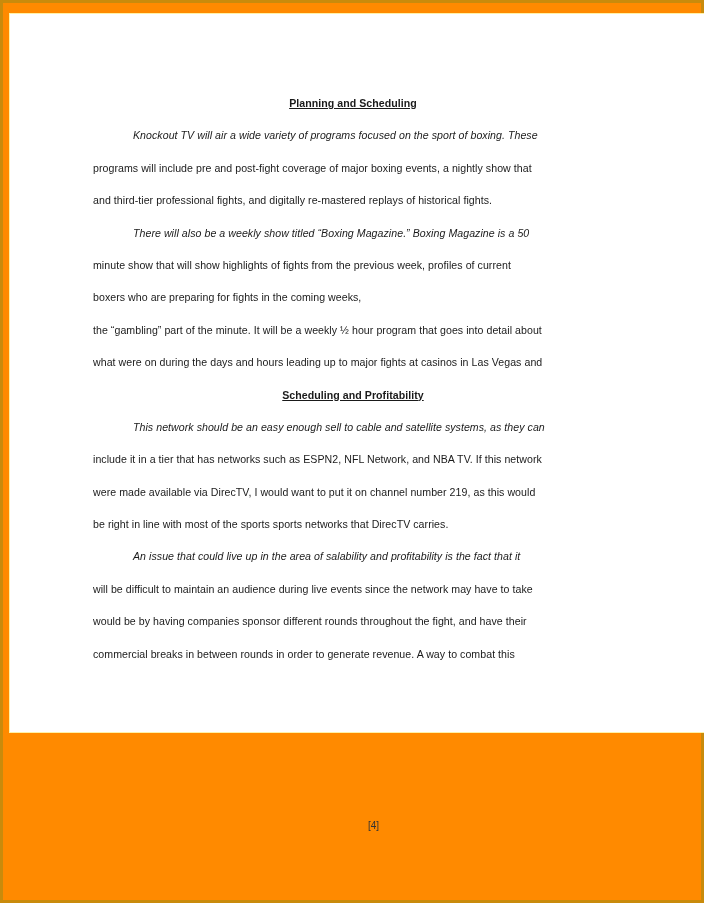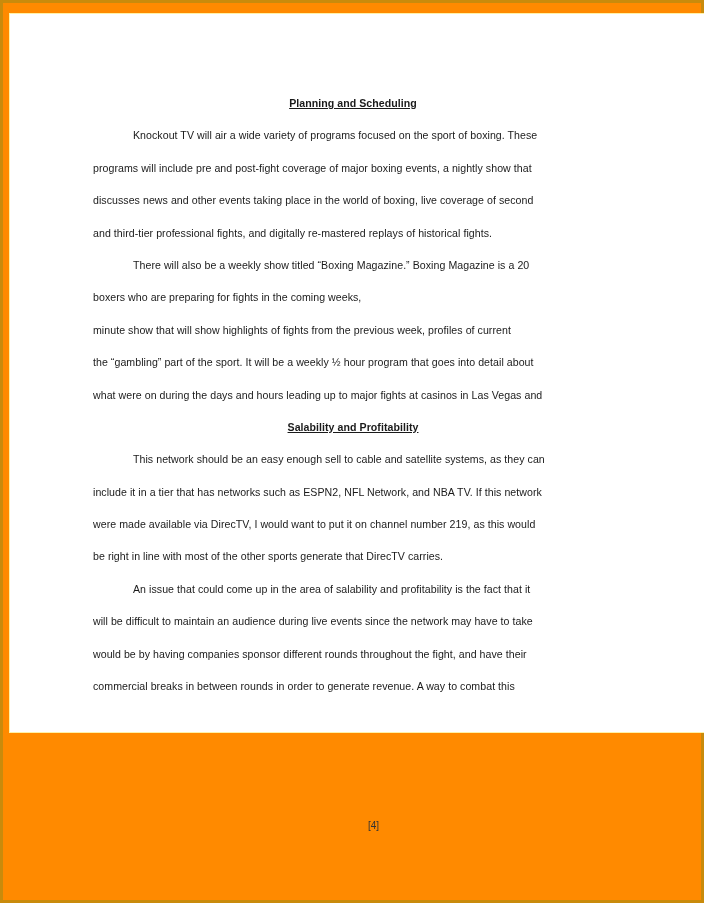--- a/index.html
+++ b/index.html
@@ -37,52 +37,51 @@
       text-decoration: underline;
       font-size: 10.6px;
       height: 32.4px;
       line-height: 14px;
     }
     .line {
       height: 32.4px;
       line-height: 14px;
       white-space: nowrap;
     }
-    .indent { padding-left: 40px; }
+    .indent { padding-left: 40px; font-style: italic; }
     .page-number {
       position: absolute;
       left: 0; right: 0;
       top: 806px;
       text-align: center;
       font-size: 10px;
       color: #333;
     }
   </style>
 </head>
 <body>
 
 <div class="frame-orange"></div>
 <div class="page">
   <div class="content">
 
     <div class="heading">Planning and Scheduling</div>
     <div class="line indent">Knockout TV will air a wide variety of programs focused on the sport of boxing. These</div>
     <div class="line">programs will include pre and post-fight coverage of major boxing events, a nightly show that</div>
-    <div class="line">discusses news and other events taking place in the world of boxing, live coverage of second</div>
     <div class="line">and third-tier professional fights, and digitally re-mastered replays of historical fights.</div>
-    <div class="line indent">There will also be a weekly show titled “Boxing Magazine.” Boxing Magazine is a 20</div>
+    <div class="line indent">There will also be a weekly show titled “Boxing Magazine.” Boxing Magazine is a 50</div>
+    <div class="line">minute show that will show highlights of fights from the previous week, profiles of current</div>
     <div class="line">boxers who are preparing for fights in the coming weeks,</div>
-    <div class="line">minute show that will show highlights of fights from the previous week, profiles of current</div>
-    <div class="line">the “gambling” part of the sport. It will be a weekly ½ hour program that goes into detail about</div>
+    <div class="line">the “gambling” part of the minute. It will be a weekly ½ hour program that goes into detail about</div>
     <div class="line">what were on during the days and hours leading up to major fights at casinos in Las Vegas and</div>
 
-    <div class="heading">Salability and Profitability</div>
+    <div class="heading">Scheduling and Profitability</div>
     <div class="line indent">This network should be an easy enough sell to cable and satellite systems, as they can</div>
     <div class="line">include it in a tier that has networks such as ESPN2, NFL Network, and NBA TV. If this network</div>
     <div class="line">were made available via DirecTV, I would want to put it on channel number 219, as this would</div>
-    <div class="line">be right in line with most of the other sports generate that DirecTV carries.</div>
-    <div class="line indent">An issue that could come up in the area of salability and profitability is the fact that it</div>
+    <div class="line">be right in line with most of the sports sports networks that DirecTV carries.</div>
+    <div class="line indent">An issue that could live up in the area of salability and profitability is the fact that it</div>
     <div class="line">will be difficult to maintain an audience during live events since the network may have to take</div>
     <div class="line">would be by having companies sponsor different rounds throughout the fight, and have their</div>
     <div class="line">commercial breaks in between rounds in order to generate revenue. A way to combat this</div>
   </div>
   <div class="page-number">[4]</div>
 </div>
 
 </body></html>

